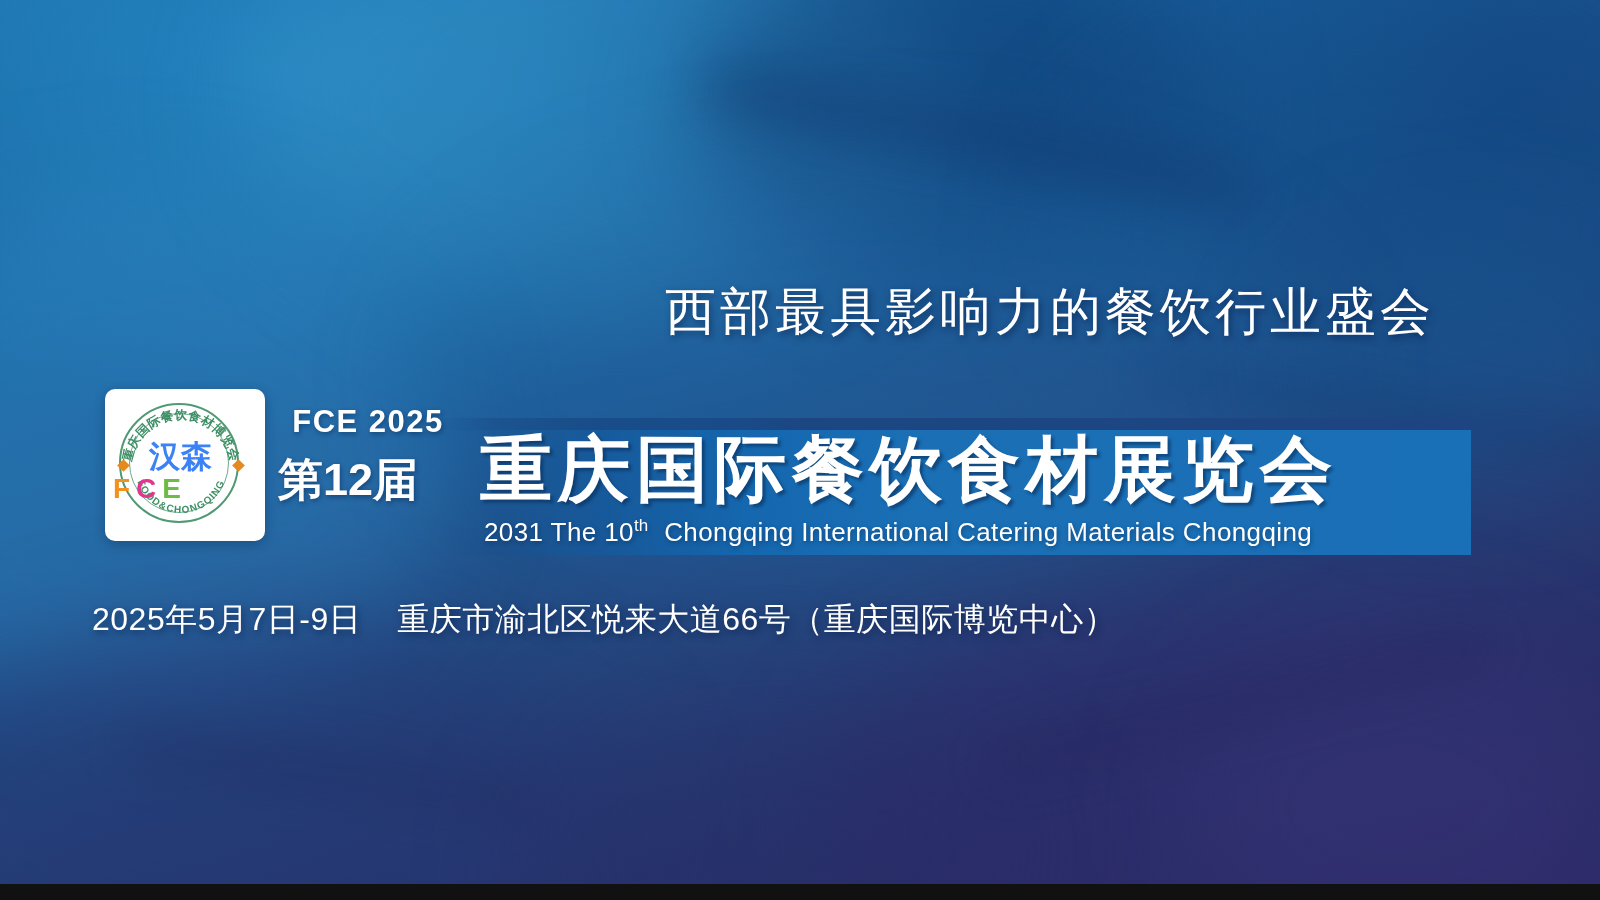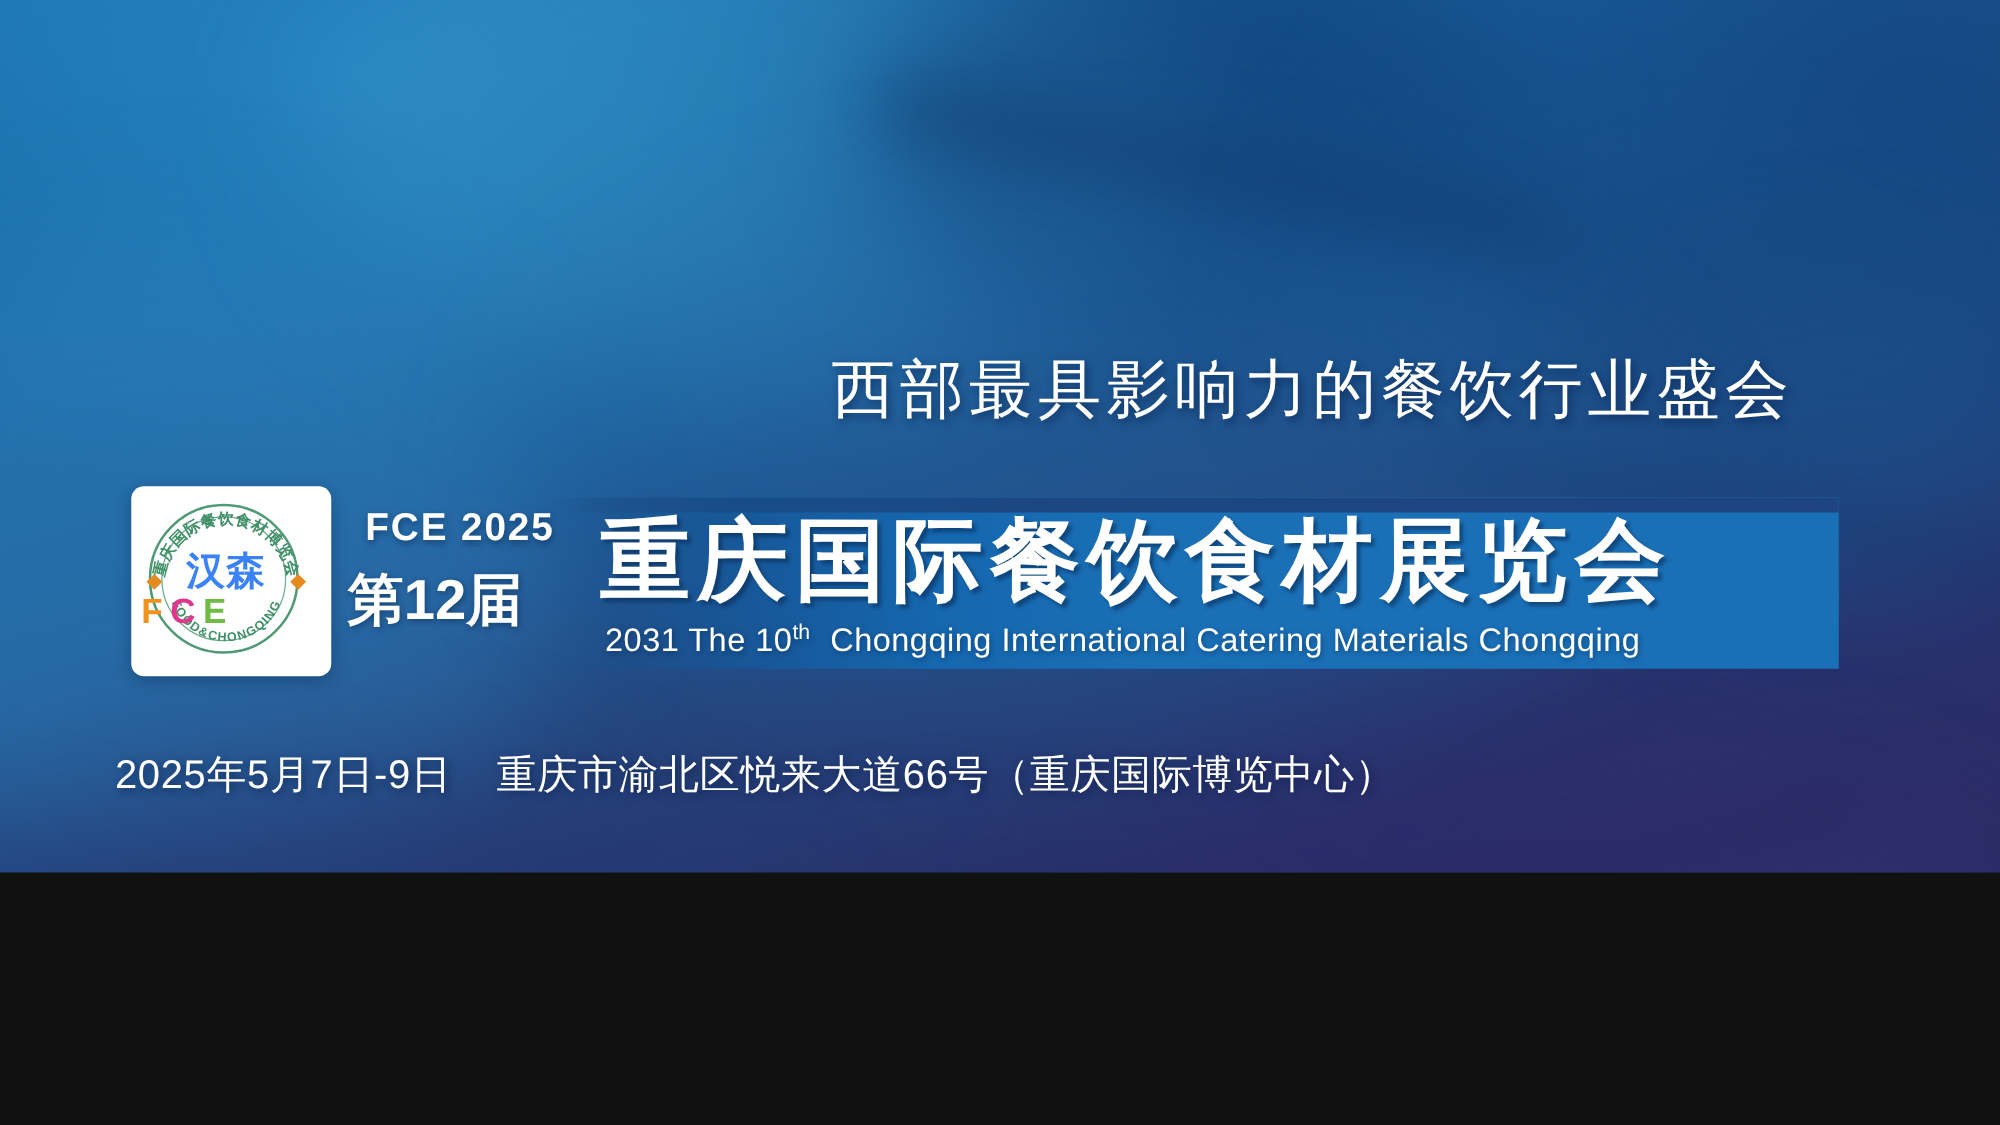--- a/index.html
+++ b/index.html
@@ -3,21 +3,21 @@
 <meta charset="utf-8">
 <style>
   html, body {
     margin: 0;
     padding: 0;
     background: #111;
   }
   #poster {
     position: relative;
     width: 1600px;
-    height: 698px;
+    height: 884px;
     overflow: hidden;
     font-family: "Liberation Sans", "DejaVu Sans", sans-serif;
     background: #1a5f9e;
   }
 
   
   .bg-base {
     position: absolute;
     inset: 0;
     background:
@@ -202,21 +202,21 @@
     letter-spacing: 0px;
     line-height: 1;
     text-shadow: 1px 2px 5px rgba(0,25,65,0.45);
     white-space: nowrap;
   }
 
   
   .title-banner {
     position: absolute;
     left: 436px;
-    top: 398px;
+    top: 418px;
     width: 1035px;
     height: 137px;
     background: linear-gradient(90deg,
         rgba(20,72,132,0.00) 0%,
         rgba(20,78,140,0.30) 6%,
         rgba(19,90,158,0.72) 16%,
         rgba(20,104,176,0.95) 30%,
         #1a6fb5 46%,
         #1a70b7 100%);
     overflow: hidden;

